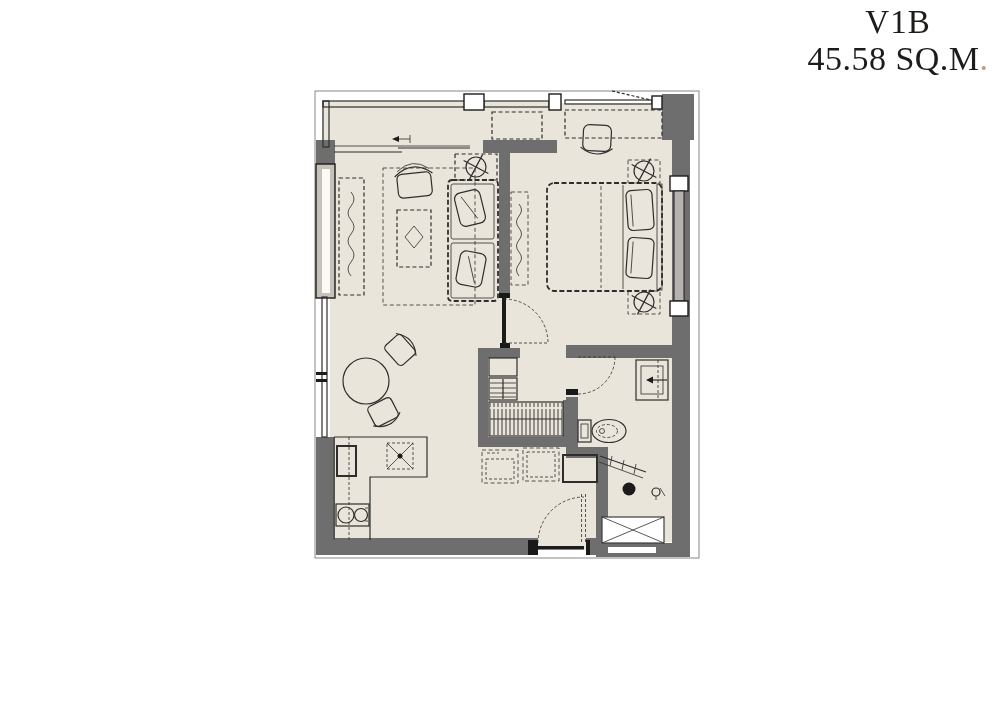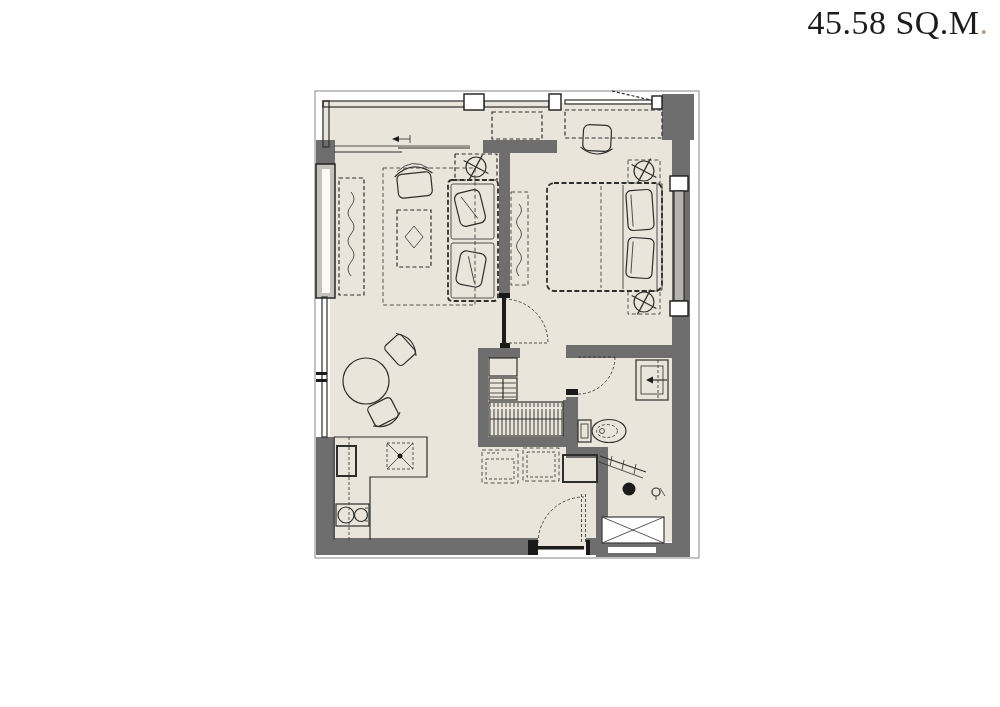--- a/index.html
+++ b/index.html
@@ -26,20 +26,21 @@
   .post{fill:#ffffff;stroke:#1c1c1c;stroke-width:1.4;}
   .glassfill{fill:var(--glass);stroke:#1c1c1c;stroke-width:1;}
   .winblock{fill:var(--window-fill);stroke:#1c1c1c;stroke-width:1.4;}
   .white{fill:#ffffff;}
   .blk{fill:#1b1b1b;}
 </style>
 </head>
 <body>
 
 <div class="plan-title">
+  <div class="unit-type">V1B</div>
   <div class="unit-area"><span>45.58 SQ.M</span><span class="dot">.</span></div>
 </div>
 
 <svg width="1000" height="707" viewBox="0 0 1000 707">
   <defs>
     <pattern id="hang" width="4" height="34" patternUnits="userSpaceOnUse">
       <line x1="2" y1="1" x2="2" y2="33" stroke="#4a4a47" stroke-width="1.1"></line>
     </pattern>
     <g id="lampdef">
       <circle r="10" class="ln" fill="var(--floor)"></circle>

